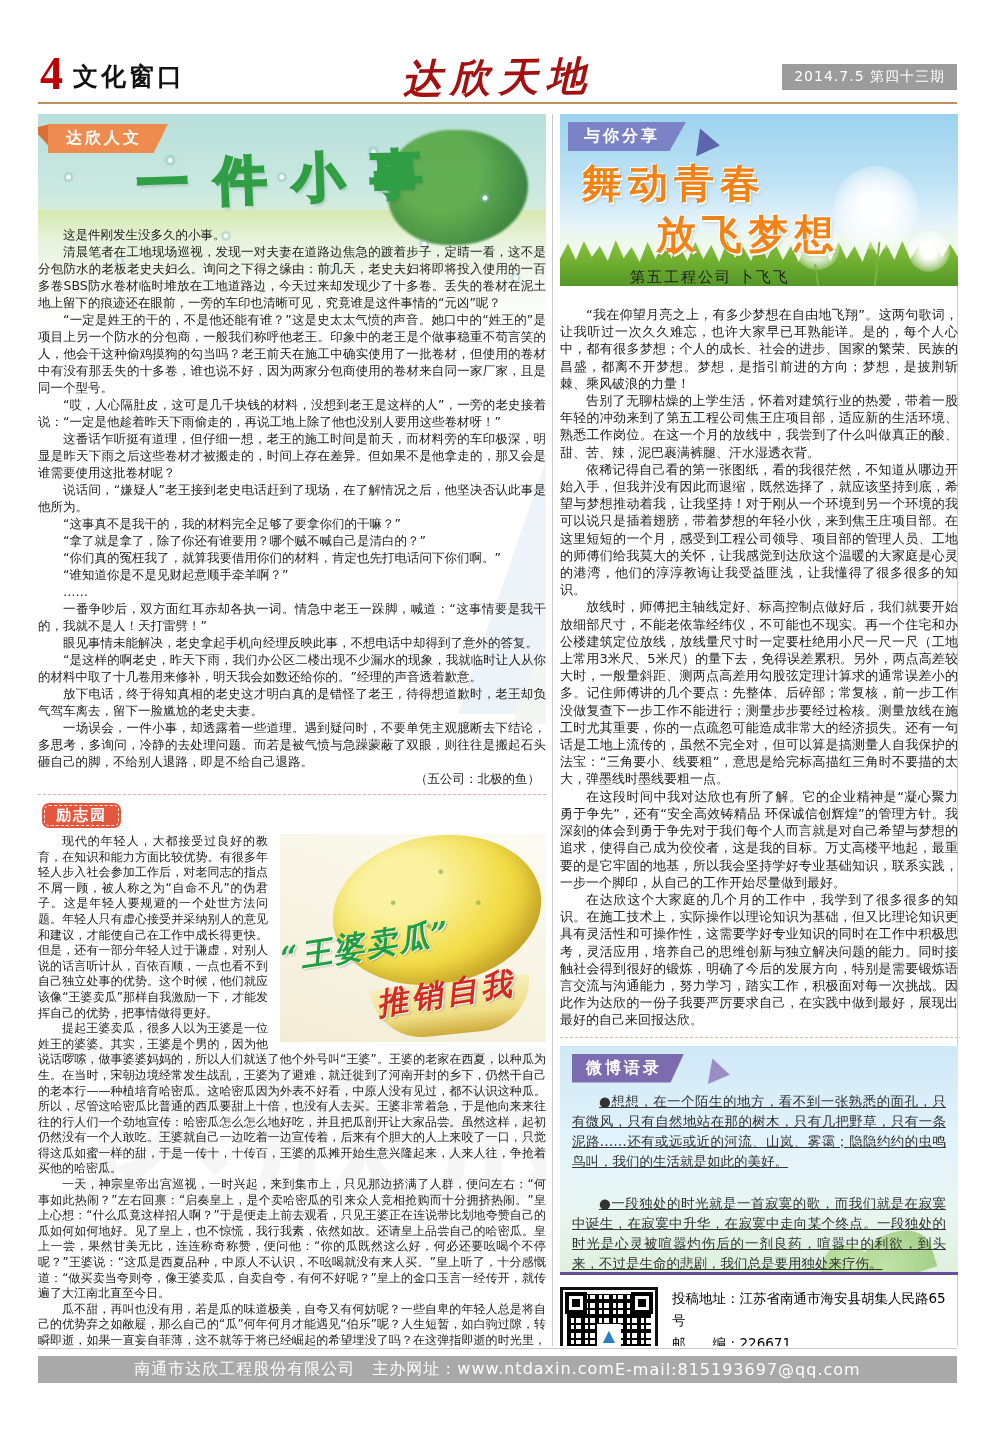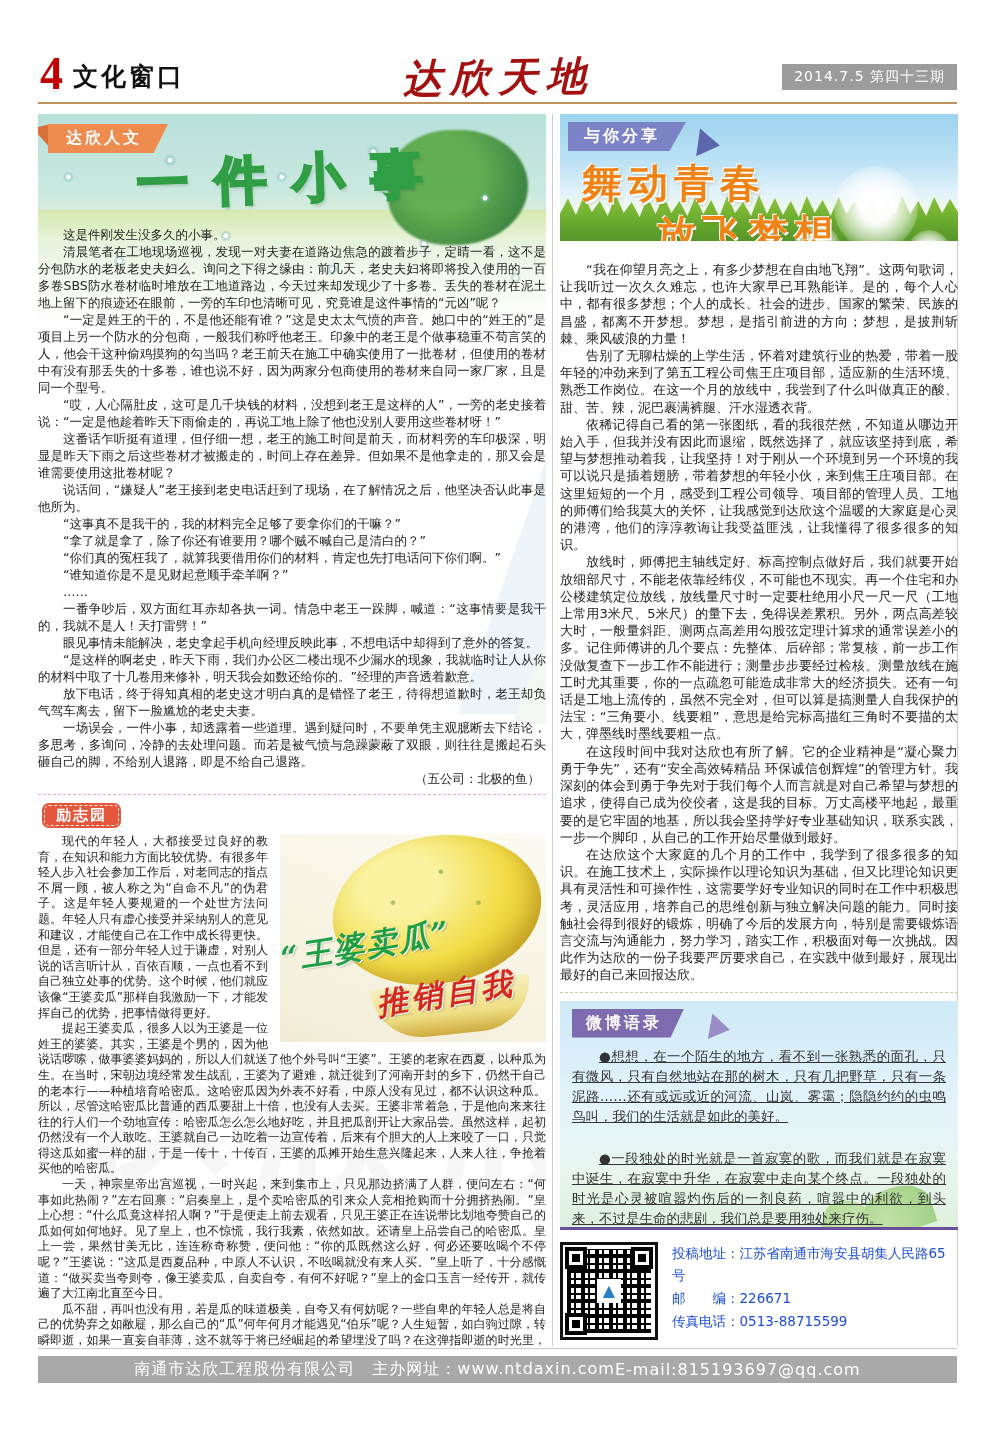--- a/index.html
+++ b/index.html
@@ -93,21 +93,21 @@
   
   .wm-logo { position:absolute; left:420px; top:340px; width:200px; height:300px; opacity:.5; z-index:1; pointer-events:none; }
   .wm-tri1 { position:absolute; left:0; top:0; width:0; height:0;
     border-left:90px solid transparent; border-right:90px solid transparent; border-bottom:260px solid #dce9f3; }
   .wm-tri2 { position:absolute; left:54px; top:120px; width:0; height:0;
     border-left:60px solid transparent; border-right:60px solid transparent; border-bottom:150px solid #e9f1e4; }
   .wm-text { position:absolute; left:30px; top:900px; z-index:1; pointer-events:none;
     font-size:170px; font-weight:bold; color:rgba(140,140,140,.08); letter-spacing:10px; white-space:nowrap; }
 
   
-  .art2-scene { position:relative; height:127px; overflow:hidden;
+  .art2-scene { position:relative; height:172px; overflow:hidden;
     background:linear-gradient(180deg,#9cd2ee 0%,#bfe3f5 40%,#e2f2fb 62%,#eef8ec 74%,#f6fbef 100%); }
   .art2-grass { position:absolute; left:0; right:0; bottom:0; height:50px;
     background:linear-gradient(180deg,#93c841 0%,#6aab2e 60%,#55962a 100%);
     clip-path:polygon(0 100%,0 45%,2% 15%,4% 48%,6% 10%,8% 42%,10% 20%,12% 50%,14% 8%,16% 44%,18% 22%,20% 52%,22% 12%,24% 46%,26% 10%,28% 44%,30% 20%,32% 50%,34% 12%,36% 46%,38% 18%,40% 52%,42% 10%,44% 44%,46% 22%,48% 50%,50% 8%,52% 46%,54% 14%,56% 48%,58% 20%,60% 52%,62% 10%,64% 44%,66% 18%,68% 50%,70% 12%,72% 46%,74% 20%,76% 52%,78% 10%,80% 44%,82% 16%,84% 48%,86% 10%,88% 46%,90% 20%,92% 50%,94% 12%,96% 44%,98% 16%,100% 42%,100% 100%); }
   .dandelion { position:absolute; border-radius:50%;
     background:radial-gradient(circle, rgba(255,255,255,.98) 0 26%, rgba(255,255,255,.55) 55%, rgba(255,255,255,.12) 75%, transparent 80%); }
   .dd1 { right:40px; top:52px; width:84px; height:84px; }
   .dd2 { right:118px; top:110px; width:46px; height:46px; }
   .dd3 { right:8px;  top:116px; width:42px; height:42px; }
   .stem { position:absolute; width:2px; background:#79b43c; }
@@ -149,21 +149,21 @@
   .qr { position:relative; width:98px; height:98px; flex:0 0 auto; border:3px solid #111; background:#fff; overflow:hidden; }
   .qr-pattern { position:absolute; inset:4px;
     background-image:
       repeating-linear-gradient(90deg,#000 0 4px,transparent 4px 7px,#000 7px 9px,transparent 9px 14px),
       repeating-linear-gradient(0deg,#000 0 4px,#fff 4px 8px,#000 8px 10px,#fff 10px 15px); }
   .qr-eye { position:absolute; width:22px; height:22px; border:4px solid #000; background:#fff; }
   .qr-eye::after { content:""; position:absolute; left:3px; top:3px; width:8px; height:8px; background:#000; }
   .qr-e1 { left:2px; top:2px; } .qr-e2 { right:2px; top:2px; } .qr-e3 { left:2px; bottom:2px; }
   .qr-logo { position:absolute; left:50%; top:50%; transform:translate(-50%,-50%); width:24px; height:24px;
     background:#fff; display:flex; align-items:center; justify-content:center; color:#2a7fc9; font-size:16px; line-height:1; }
-  .contact-text { font-size:13.5px; line-height:1.68; color:#1d4ed8; }
+  .contact-text { font-size:13.5px; line-height:1.68; color:#000000; }
 
   
   .footer { position:absolute; left:38px; right:38px; top:1356px; height:27px; background:#a9a9a9;
     color:#fff; display:flex; align-items:center; justify-content:center; font-size:16px; letter-spacing:1px; }
 </style>
 </head>
 <body>
 
 <div class="page">
 

